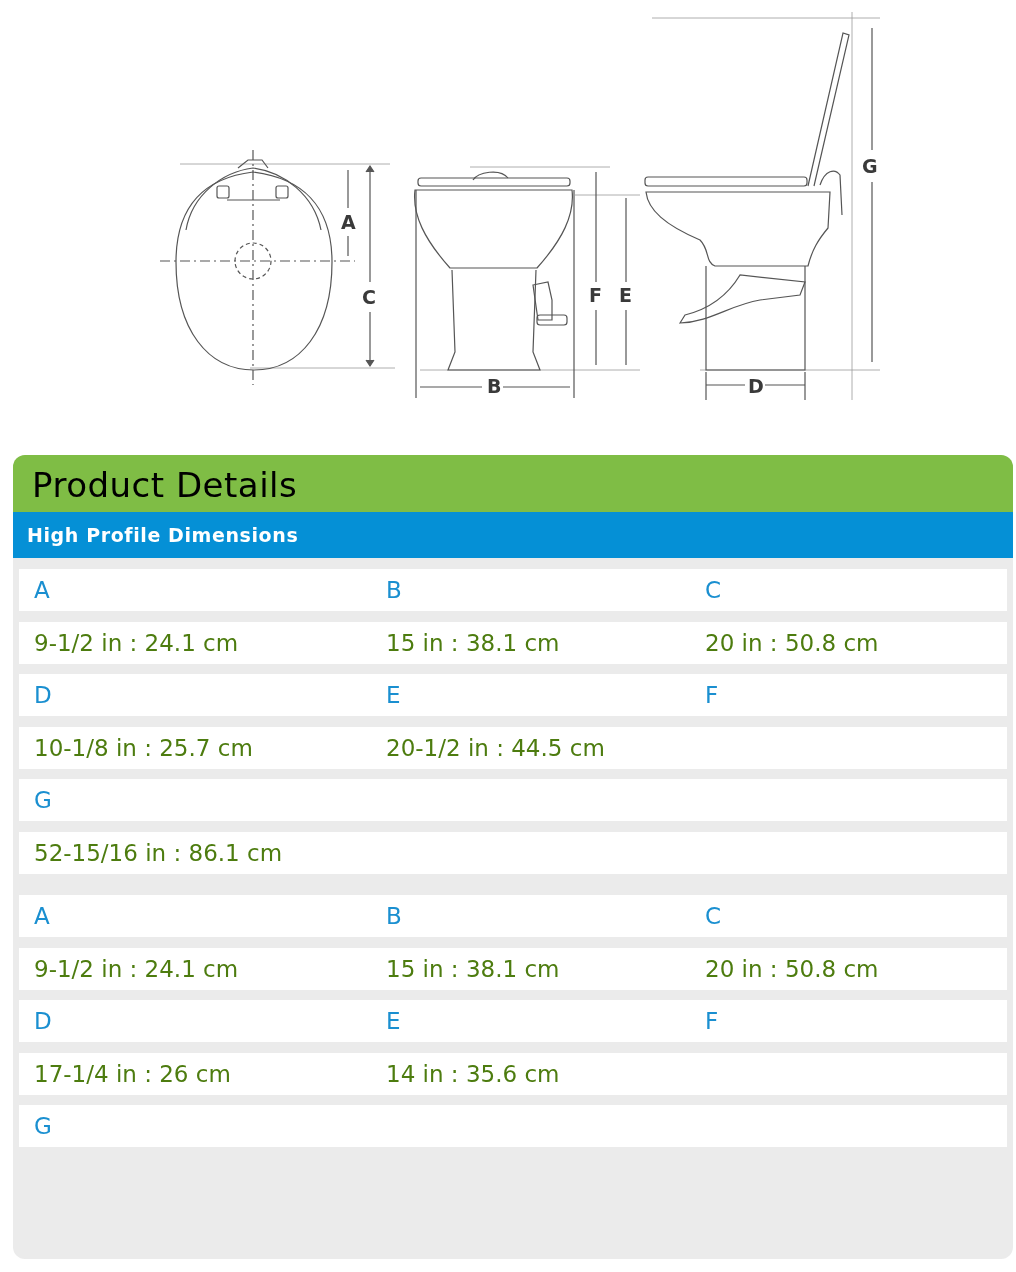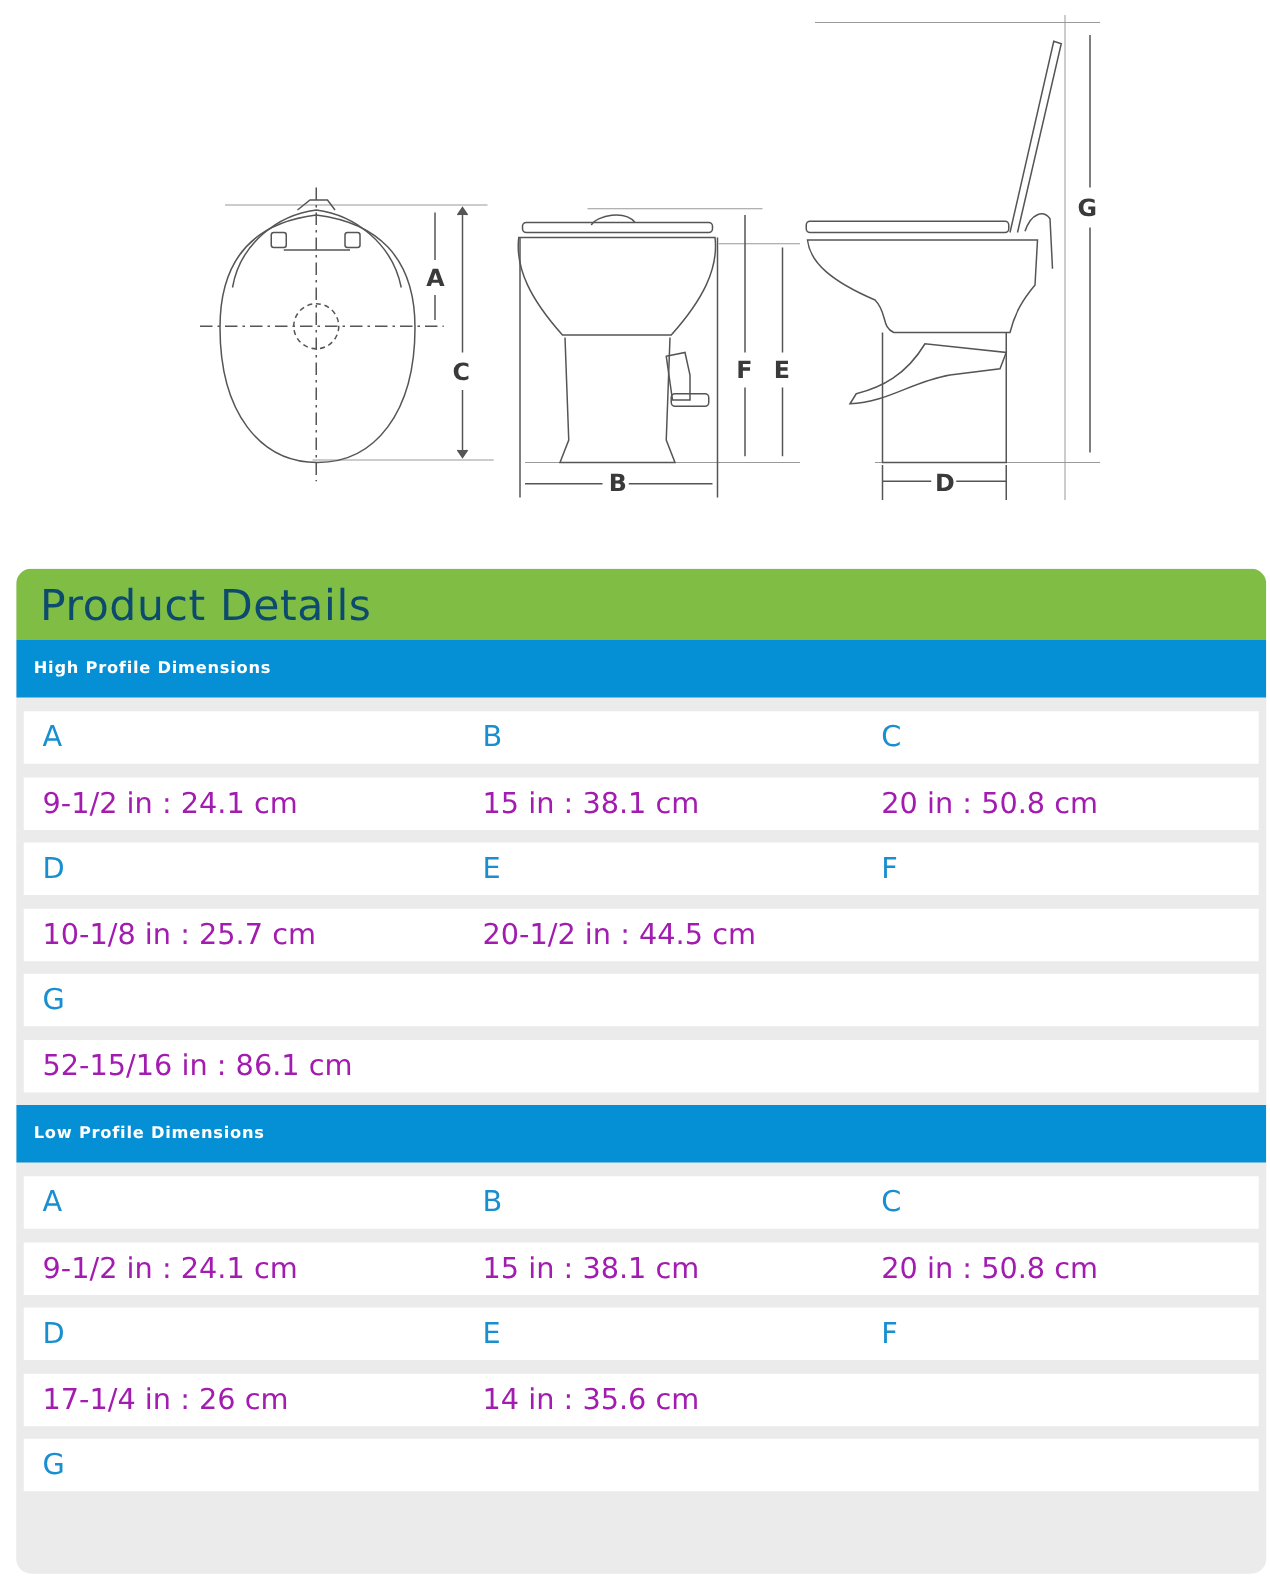--- a/index.html
+++ b/index.html
@@ -1,25 +1,25 @@
 <!DOCTYPE html>
 <html><head>
 <meta charset="utf-8">
 <style>
   html, body { margin:0; padding:0; background:#ffffff; }
   body { width:1016px; height:1272px; position:relative; overflow:hidden; font-family:"DejaVu Sans", "Liberation Sans", sans-serif; }
   .diagram { position:absolute; left:0; top:0; width:1016px; height:440px; }
   .diagram svg { width:1016px; height:440px; display:block; }
   .dimlabel { font-family:"DejaVu Sans", sans-serif; font-weight:bold; font-size:19px; fill:#3a3a3a; }
   .panel { position:absolute; left:13px; top:455px; width:1000px; height:804px; background:#ebebeb; border-radius:12px; overflow:hidden; }
-  .panel-header { height:57px; background:#7fbd45; color:#0c4a6e; font-size:34px; line-height:60px; padding-left:19px; letter-spacing:0.5px; }
-  .section-bar { height:46px; background:#0590d6; color:#ffffff; font-weight:bold; font-size:13px; line-height:46px; padding-left:14px; letter-spacing:0.6px; }
+  .panel-header { height:57px; background:#7fbd45; color:#000000; font-size:34px; line-height:60px; padding-left:19px; letter-spacing:0.5px; }
+  .section-bar { height:46px; background:#0590d6; color:#ffffff; font-weight:bold; font-size:19px; line-height:46px; padding-left:14px; letter-spacing:0.6px; }
   .rows { padding:11px 6px 0 6px; }
   .row { height:42px; background:#ffffff; margin-bottom:10.5px; display:flex; align-items:center; }
-  .cell { font-size:23px; color:#a21caf; padding-left:15px; box-sizing:border-box; }
+  .cell { font-size:23px; color:#4d7c0f; padding-left:15px; box-sizing:border-box; }
   .cell.c0 { width:352px; }
   .cell.c1 { width:319px; }
   .cell.c2 { width:300px; }
   .row.labels .cell { color:#1a8fd0; }
   .rows.low { padding-top:11px; }
 </style>
 </head>
 <body>
 
 <div class="diagram">
@@ -120,21 +120,20 @@
       <span class="cell c1">20-1/2 in : 44.5 cm</span>
     </div>
     <div class="row labels">
       <span class="cell c0">G</span>
     </div>
     <div class="row values">
       <span class="cell c0" style="width:auto">52-15/16 in : 86.1 cm</span>
     </div>
   </div>
 
-  <div class="section-bar">Low Profile Dimensions</div>
   <div class="rows low">
     <div class="row labels">
       <span class="cell c0">A</span>
       <span class="cell c1">B</span>
       <span class="cell c2">C</span>
     </div>
     <div class="row values">
       <span class="cell c0">9-1/2 in : 24.1 cm</span>
       <span class="cell c1">15 in : 38.1 cm</span>
       <span class="cell c2">20 in : 50.8 cm</span>

